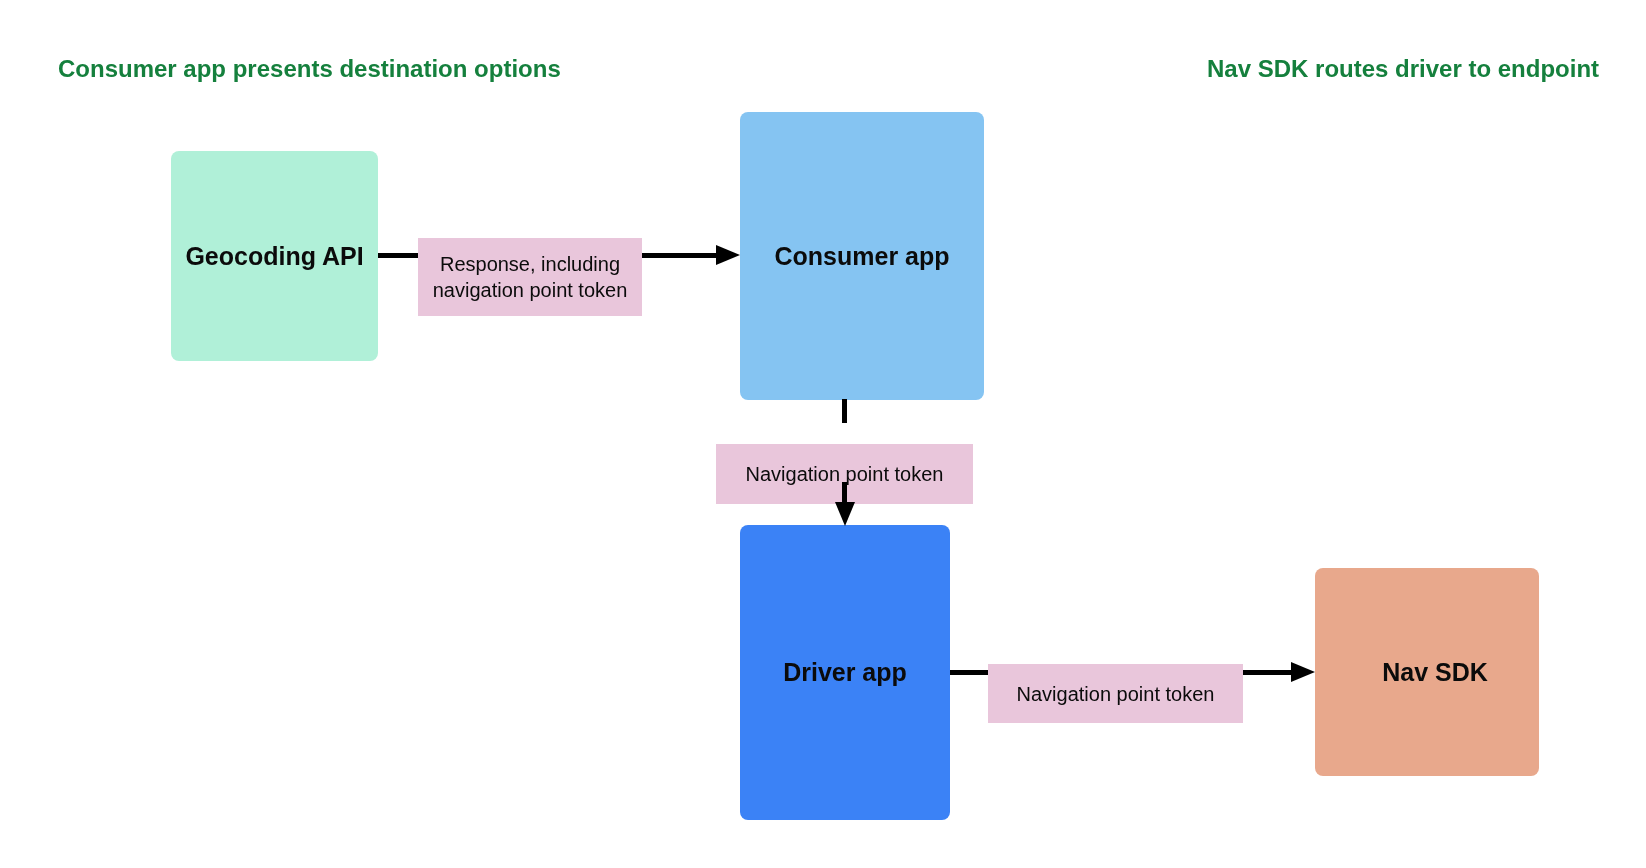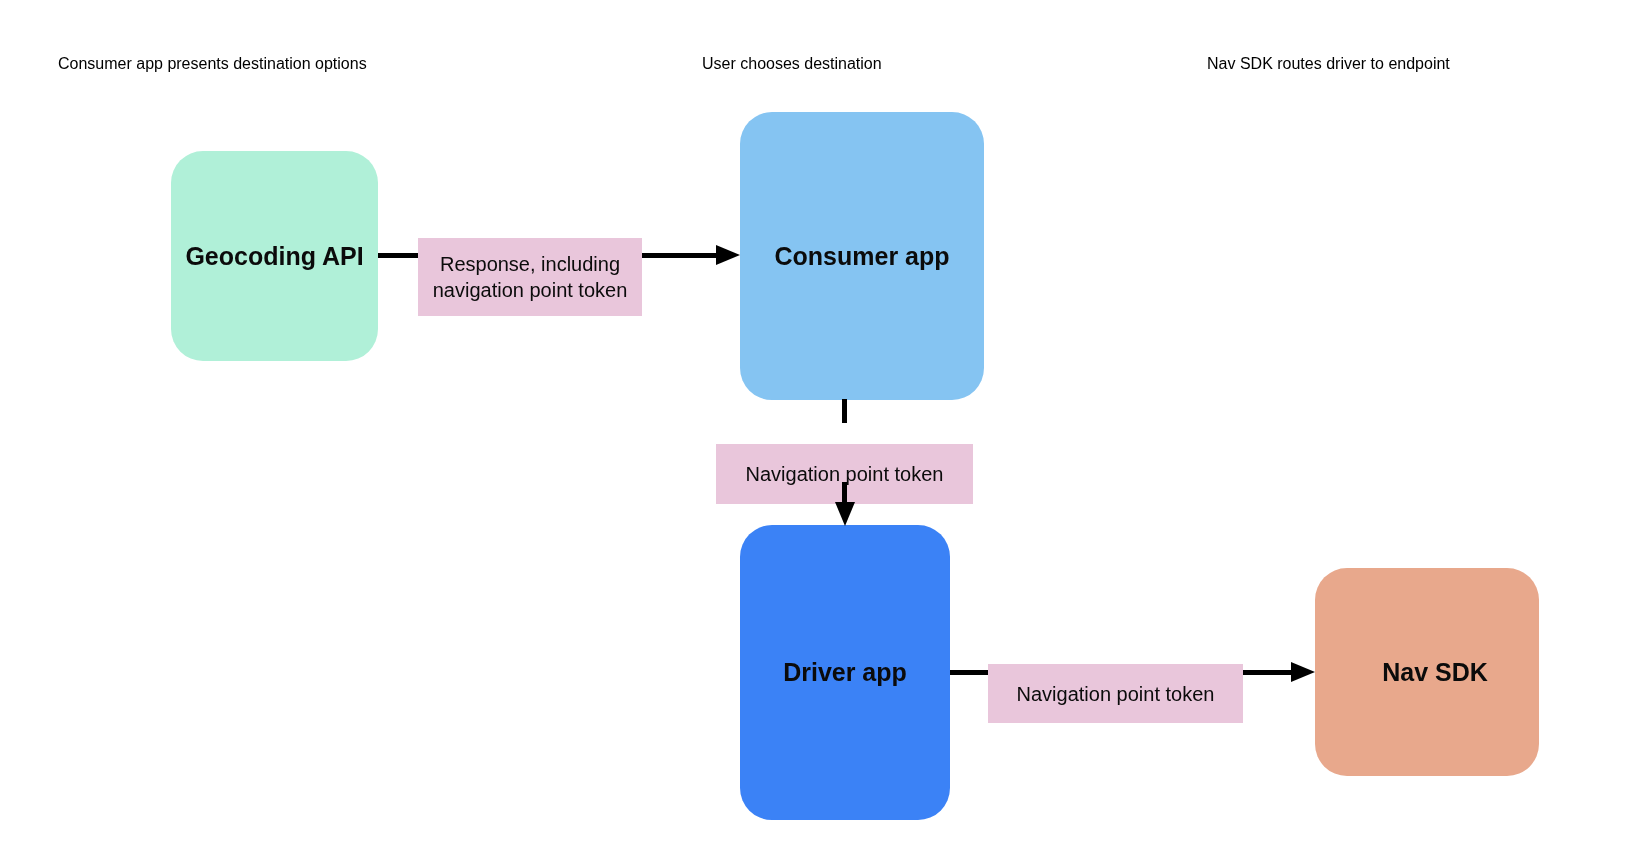--- a/index.html
+++ b/index.html
@@ -12,32 +12,32 @@
     position: relative;
     width: 1646px;
     height: 868px;
     background: #ffffff;
     overflow: hidden;
     color: #0b0b0b;
   }
   .stage-header {
     position: absolute;
     top: 55px;
-    font-size: 16px;
-    font-weight: 400;
-    color: #000000;
+    font-size: 24px;
+    font-weight: 700;
+    color: #15803d;
     white-space: nowrap;
   }
   #header-1 { left: 58px; }
   #header-2 { left: 702px; }
   #header-3 { left: 1207px; }
 
   .node {
     position: absolute;
-    border-radius: 32px;
+    border-radius: 8px;
     display: flex;
     align-items: center;
     justify-content: center;
     font-size: 25px;
     font-weight: 700;
     color: #0b0b0b;
     text-align: center;
   }
   #node-geocoding { left: 171px;  top: 151px; width: 207px; height: 210px; background: #B0F0D8; }
   #node-consumer  { left: 740px;  top: 112px; width: 244px; height: 288px; background: #85C4F2; align-items: center; }
@@ -90,21 +90,20 @@
   #line-driver-to-label3   { left: 950px;  top: 670px; width: 38px; }
   #line-label3-to-navsdk   { left: 1243px; top: 670px; width: 52px; }
   #arrowhead-navsdk        { left: 1291px; top: 662px; }
 </style>
 </head>
 <body>
 
 <div class="canvas">
 
   <div class="stage-header" id="header-1">Consumer app presents destination options</div>
-  <div class="stage-header" id="header-2">User chooses destination</div>
   <div class="stage-header" id="header-3">Nav SDK routes driver to endpoint</div>
 
   <div class="node" id="node-geocoding">
     <span>Geocoding API</span>
   </div>
 
   <div class="node" id="node-consumer">
     <span>Consumer app</span>
   </div>
 

